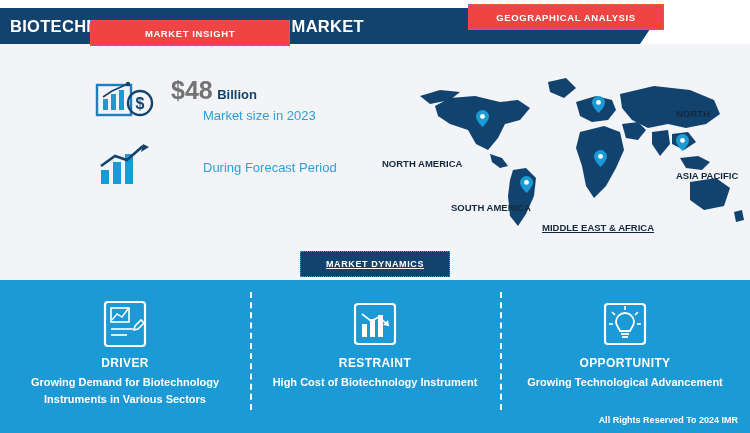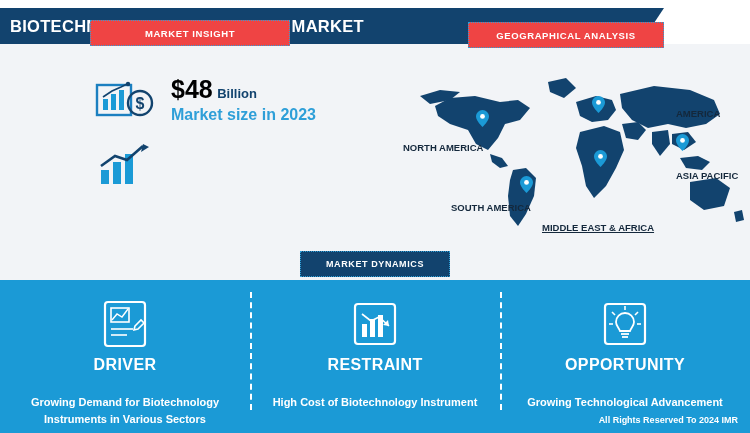--- a/index.html
+++ b/index.html
@@ -56,62 +56,64 @@
     color: #ffffff;
     font-size: 9.5px;
     font-weight: bold;
     letter-spacing: 0.6px;
     display: flex;
     align-items: center;
     justify-content: center;
     padding: 4px 6px;
   }
   .pill-insight { top: 20px; left: 90px; width: 200px; height: 26px; }
-  .pill-geo { top: 22px; left: 468px; width: 196px; height: 26px; }
+  .pill-geo { top: 4px; left: 468px; width: 196px; height: 26px; }
   .pill-dynamics {
     position: absolute;
     top: 251px; left: 300px;
     width: 150px; height: 26px;
     background: #12436e;
     border: 1.5px dotted #2e9fd8;
     color: #fff;
     font-size: 9px;
     font-weight: bold;
     letter-spacing: 0.6px;
     display: flex; align-items: center; justify-content: center;
     z-index: 5;
+    text-decoration: underline;
   }
 
   
   .stat {
     position: absolute;
     display: flex;
     align-items: center;
     gap: 14px;
   }
   .stat-1 { top: 75px; left: 95px; }
   .stat-2 { top: 140px; left: 95px; }
   .stat-icon { width: 62px; height: 50px; flex: 0 0 62px; }
   .stat-text .stat-value {
     font-size: 25px;
     font-weight: bold;
-    color: #000000;
+    color: #737373;
     line-height: 1.05;
     margin-top: 32px;
   }
   .stat-text .stat-unit {
     font-size: 13px;
     font-weight: bold;
     color: #12436e;
   }
   .stat-text .stat-caption {
-    font-size: 16px;
+    font-size: 13px;
     color: #2e9fd8;
     margin-top: 4px;
-    font-weight: bold;
+    font-weight: normal;
+    margin-left: 32px;
   }
 
   
   .map-wrap {
     position: absolute;
     top: 58px; left: 380px;
     width: 370px; height: 185px;
   }
   .map-label {
     position: absolute;
@@ -137,24 +139,24 @@
     top: 18px;
     width: 246px;
     text-align: center;
     color: #ffffff;
   }
   .col-1 { left: 2px; }
   .col-2 { left: 252px; }
   .col-3 { left: 502px; }
   .col-icon { height: 52px; margin-bottom: 6px; }
   .col-title {
-    font-size: 16px;
+    font-size: 12px;
     font-weight: bold;
     letter-spacing: 0.4px;
-    margin-bottom: 20px;
+    margin-bottom: 4px;
   }
   .col-desc {
     font-size: 11px;
     font-weight: bold;
     line-height: 1.5;
     padding: 0 16px;
   }
   .divider {
     position: absolute;
     top: 292px;
@@ -213,20 +215,21 @@
     <div class="stat-icon">
       <svg viewBox="0 0 62 50" width="62" height="50">
         <rect x="6" y="30" width="8" height="14" fill="#1b9ad6"></rect>
         <rect x="18" y="22" width="8" height="22" fill="#1b9ad6"></rect>
         <rect x="30" y="14" width="8" height="30" fill="#1b9ad6"></rect>
         <polyline points="6,26 20,16 32,20 48,6" fill="none" stroke="#12436e" stroke-width="2.6"></polyline>
         <polygon points="48,4 54,7 46,12" fill="#12436e"></polygon>
       </svg>
     </div>
     <div class="stat-text">
+      <div class="stat-caption">During Forecast Period</div>
     </div>
   </div>
 
   <div class="map-wrap">
     <svg viewBox="0 0 370 185" width="370" height="185">
       <g fill="#12436e">
 
         <path d="M55,48 L70,40 L95,38 L120,44 L138,42 L150,50 L140,62 L125,66 L118,80 L108,92 L96,86 L88,72 L70,66 L58,58 Z"></path>
         <path d="M40,38 L60,32 L80,34 L70,42 L50,46 Z"></path>
 
@@ -271,23 +274,23 @@
     <svg class="pin" style="left:296px; top:76px;" viewBox="0 0 13 17">
       <path d="M6.5,0 C10,0 13,3 13,6.5 C13,11 6.5,17 6.5,17 C6.5,17 0,11 0,6.5 C0,3 3,0 6.5,0 Z" fill="#1b9ad6"></path>
       <circle cx="6.5" cy="6.4" r="2.4" fill="#ffffff"></circle>
     </svg>
     <svg class="pin" style="left:214px; top:92px;" viewBox="0 0 13 17">
       <path d="M6.5,0 C10,0 13,3 13,6.5 C13,11 6.5,17 6.5,17 C6.5,17 0,11 0,6.5 C0,3 3,0 6.5,0 Z" fill="#1b9ad6"></path>
       <circle cx="6.5" cy="6.4" r="2.4" fill="#ffffff"></circle>
     </svg>
 
     
-    <div class="map-label" style="left:2px; top:84px;margin-left:21px;">NORTH AMERICA</div>
+    <div class="map-label" style="left:2px; top:100px;">NORTH AMERICA</div>
     <div class="map-label" style="left:38px; top:144px;margin-left:33px;">SOUTH AMERICA</div>
-    <div class="map-label" style="left:296px; top:50px;">AMERICA</div>
+    <div class="map-label" style="left:296px; top:50px;">NORTH</div>
     <div class="map-label" style="left:296px; top:112px;">ASIA PACIFIC</div>
     <div class="map-label" style="left:162px; top:164px;text-decoration:underline;">MIDDLE EAST &amp; AFRICA</div>
   </div>
 
   <div class="pill-dynamics">MARKET DYNAMICS</div>
 
   <div class="band"></div>
   <div class="divider div-1"></div>
   <div class="divider div-2"></div>
 

